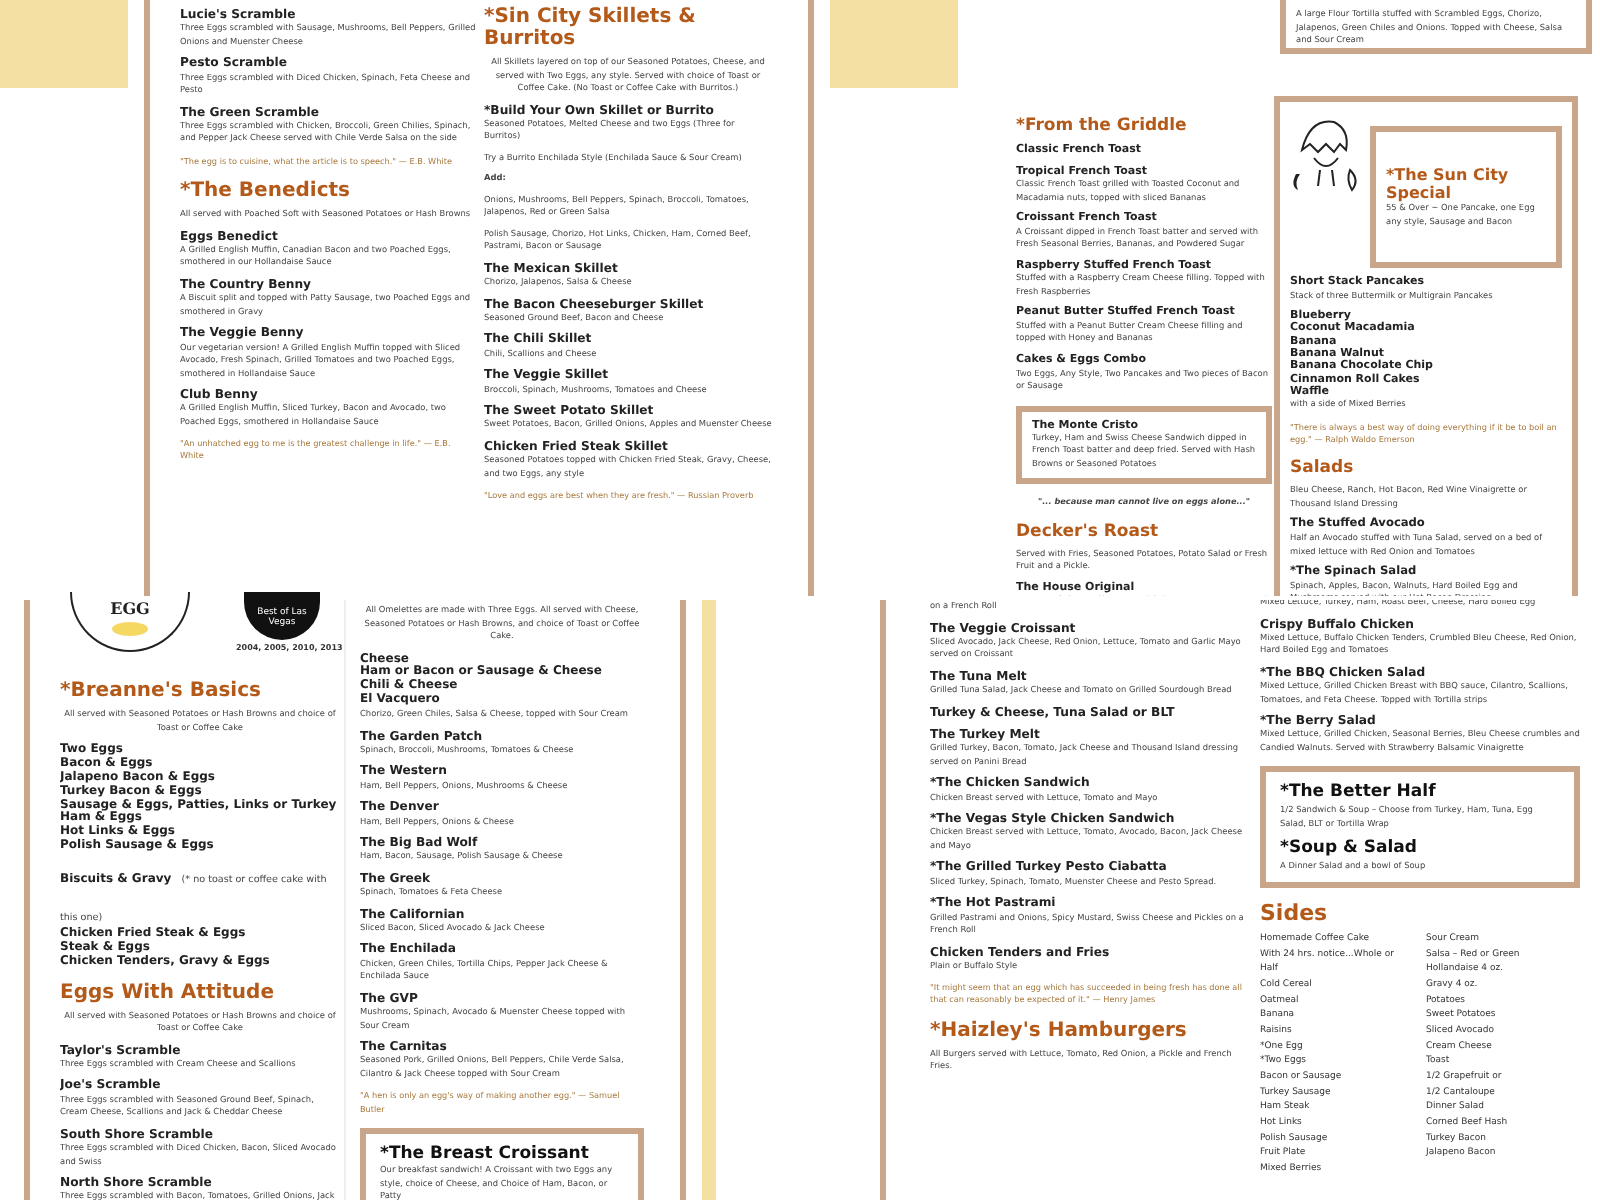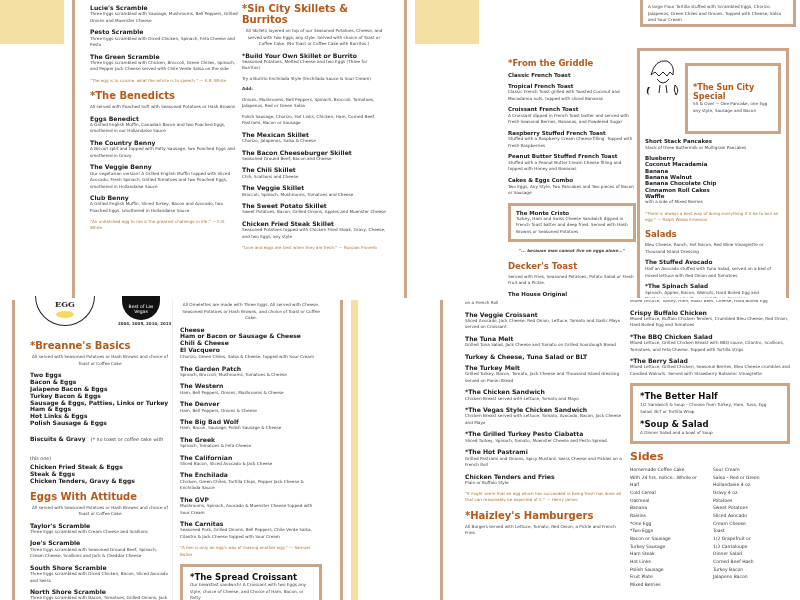--- a/index.html
+++ b/index.html
@@ -134,21 +134,21 @@
       <div class="it">
         <div class="t" style="font-size: 5.5px;">Cakes &amp; Eggs Combo</div>
         <div class="d">Two Eggs, Any Style, Two Pancakes and Two pieces of Bacon or Sausage</div>
       </div>
     </div>
   <div class="box" style="padding:4px 5px">
     <div class="t plain" style="font-size:5.5px">The Monte Cristo</div>
     <div class="note">Turkey, Ham and Swiss Cheese Sandwich dipped in French Toast batter and deep fried. Served with Hash Browns or Seasoned Potatoes</div>
   </div>
   <div class="q c">"... because man cannot live on eggs alone..."</div>
-  <div class="sec" style="font-size:8.5px">Decker's Toast</div>
+  <div class="sec" style="font-size:8.5px">Decker's Roast</div>
   <div class="note">Served with Fries, Seasoned Potatoes, Potato Salad or Fresh Fruit and a Pickle.</div>
   <div id="p2deli">
       <div class="it">
         <div class="t" style="font-size: 5.5px;">The House Original</div>
         <div class="d">Roast Beef, Cream Cheese, Red Onion, Lettuce, Tomato and a Horseradish Mayo served on Sourdough Bread</div>
       </div>
     </div>
 </div>
 
 <div class="abs" style="left:640px;top:-6px;width:156px;height:33px;border:3px solid #c9a58a;padding:4px 5px;background:#fff">
@@ -298,21 +298,21 @@
         <div class="t">The GVP</div>
         <div class="d">Mushrooms, Spinach, Avocado &amp; Muenster Cheese topped with Sour Cream</div>
       </div>
       <div class="it">
         <div class="t">The Carnitas</div>
         <div class="d">Seasoned Pork, Grilled Onions, Bell Peppers, Chile Verde Salsa, Cilantro &amp; Jack Cheese topped with Sour Cream</div>
       </div>
     </div>
   <div class="q">"A hen is only an egg's way of making another egg." — Samuel Butler</div>
   <div class="box">
-    <div class="bt">*The Spread Croissant</div>
+    <div class="bt">*The Breast Croissant</div>
     <div class="note">Our breakfast sandwich! A Croissant with two Eggs any style, choice of Cheese, and Choice of Ham, Bacon, or Patty</div>
   </div>
 </div>
 <div class="vline" style="left:340px;top:300px;height:300px"></div>
 <div class="yellow" style="left:351px;top:300px;width:7px;height:300px"></div>
 <div class="vline" style="left:440px;top:300px;height:300px"></div>
 
 <div class="pane" style="left:465px;top:300px;width:158px;height:300px">
   <div class="note">on a French Roll</div>
   <div id="p4sw">

